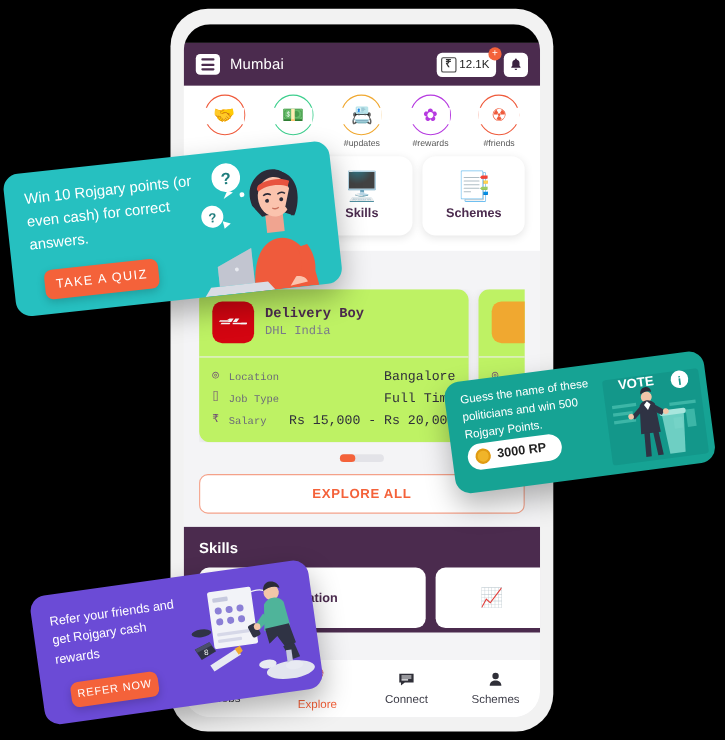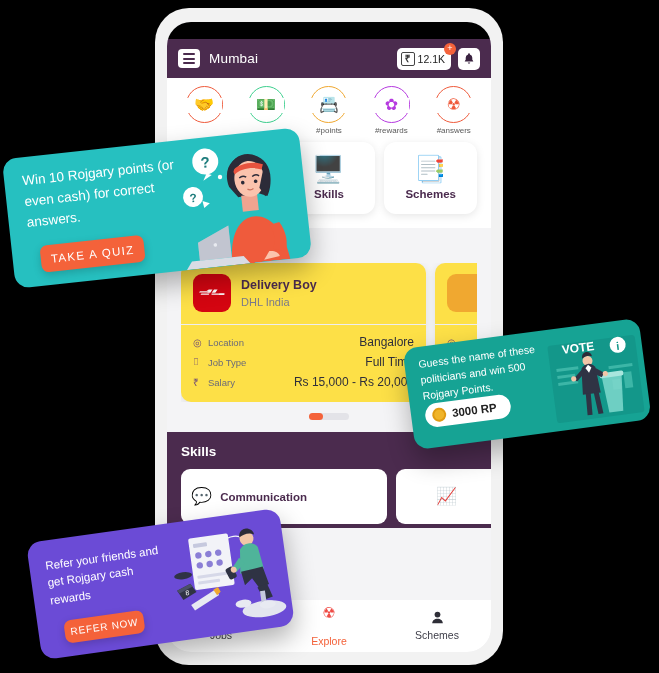--- a/index.html
+++ b/index.html
@@ -144,24 +144,25 @@
   .tile-ico { font-size: 26px; line-height:1; }
   .tile-label { font-size: 11.5px; color:#4b2b4e; font-weight:600;}
 
   
   .sec {
     padding: 11px 14px 0 14px;
   }
   .sec-title { font-size: 13.5px; color:#4b2b4e; font-weight: bold; margin-bottom: 9px;}
   .jobs-row { display:flex; gap: 9px; }
   .job-card {
-    background:#fde047; border-radius: 10px;
+    background:#bef264; border-radius: 10px;
     box-shadow: 0 2px 9px rgba(0,0,0,0.09);
     width: 245px; flex:none;
     overflow:hidden;
+    font-family:Liberation Mono, monospace;
   }
   .job-top { display:flex; align-items:center; gap:10px; padding: 11px 12px 12px 12px;}
   .job-logo {
     width: 38px; height: 38px; border-radius: 9px;
     background: #d40511;
     display:flex; align-items:center; justify-content:center;
     flex:none;
   }
   .job-logo svg { display:block; }
   .job-title { font-size: 12.5px; font-weight: bold; color:#4b2b4e; line-height: 1.25;}
@@ -330,33 +331,33 @@
         <div class="cat">
           <div class="cat-ring" style="border-color:#3ecf8e">
               <span class="glyph">💵</span>
             </div>
           <div class="cat-label"></div>
         </div>
         <div class="cat">
           <div class="cat-ring" style="border-color:#f0a830">
               <span class="glyph">📇</span>
             </div>
-          <div class="cat-label">#points</div>
+          <div class="cat-label">#updates</div>
         </div>
         <div class="cat">
           <div class="cat-ring" style="border-color:#b63ae0">
               <span class="glyph" style="color:#b63ae0">✿</span>
             </div>
           <div class="cat-label">#rewards</div>
         </div>
         <div class="cat">
           <div class="cat-ring" style="border-color:#ef5b3c">
               <span class="glyph" style="color:#ef5b3c">☢</span>
             </div>
-          <div class="cat-label">#answers</div>
+          <div class="cat-label">#friends</div>
         </div>
       </div>
 
       <div class="tiles">
         <div class="tile">
           <div class="tile-ico">💼</div>
           <div class="tile-label">Jobs</div>
         </div>
         <div class="tile">
           <div class="tile-ico">🖥️</div>
@@ -426,20 +427,21 @@
           </div>
         </div>
 
         <div class="dots">
           <div class="dot-track">
               <i></i>
             </div>
         </div>
       </div>
 
+      <div class="explore-all">EXPLORE ALL</div>
 
       <div class="skills-sec">
         <div class="skills-title">Skills</div>
         <div class="skill-row">
           <div class="skill-card skill-a">
             <div class="skill-ico">💬</div>
             <div class="skill-label">Communication</div>
           </div>
           <div class="skill-card skill-b">
             <div class="skill-ico">📈</div>
@@ -449,20 +451,29 @@
       </div>
 
       <div class="bottom-nav">
         <div class="nav-item">
           <div class="nav-ico">💼</div>
           <div class="nav-label">Jobs</div>
         </div>
         <div class="nav-item active">
           <div class="nav-ico">☢</div>
           <div class="nav-label">Explore</div>
+        </div>
+        <div class="nav-item">
+          <div class="nav-ico">
+            <svg width="15" height="13" viewBox="0 0 15 13">
+              <path d="M1 1.5h13v8H6l-3.5 2.6V9.5H1z" fill="#2f2f38"></path>
+              <path d="M3 3.5h9M3 5.3h9M3 7.1h6" stroke="#fff" stroke-width="1"></path>
+            </svg>
+          </div>
+          <div class="nav-label">Connect</div>
         </div>
         <div class="nav-item">
           <div class="nav-ico">
             <svg width="13" height="13" viewBox="0 0 13 13">
               <circle cx="6.5" cy="3.6" r="2.9" fill="#2f2f38"></circle>
               <path d="M1.2 12.3c0-2.9 2.4-4.6 5.3-4.6s5.3 1.7 5.3 4.6z" fill="#2f2f38"></path>
             </svg>
           </div>
           <div class="nav-label">Schemes</div>
         </div>

